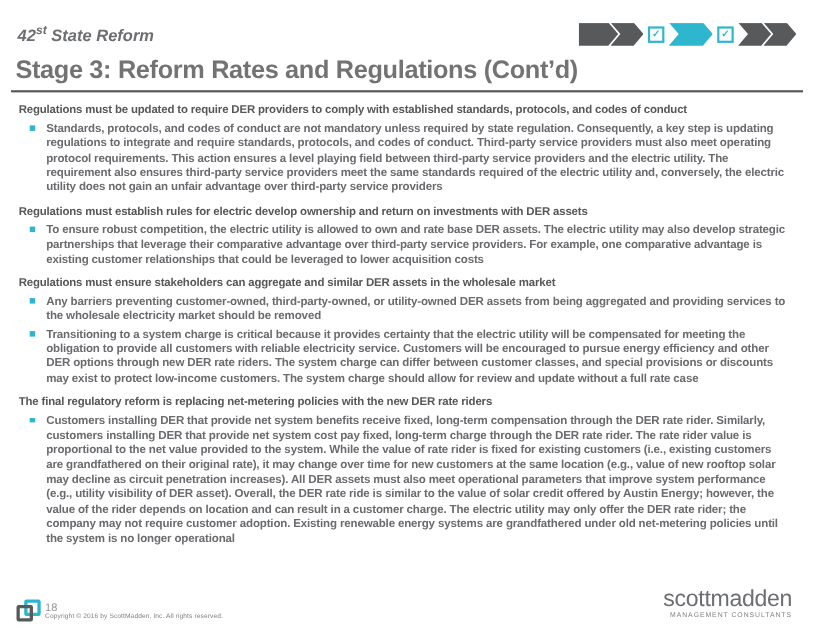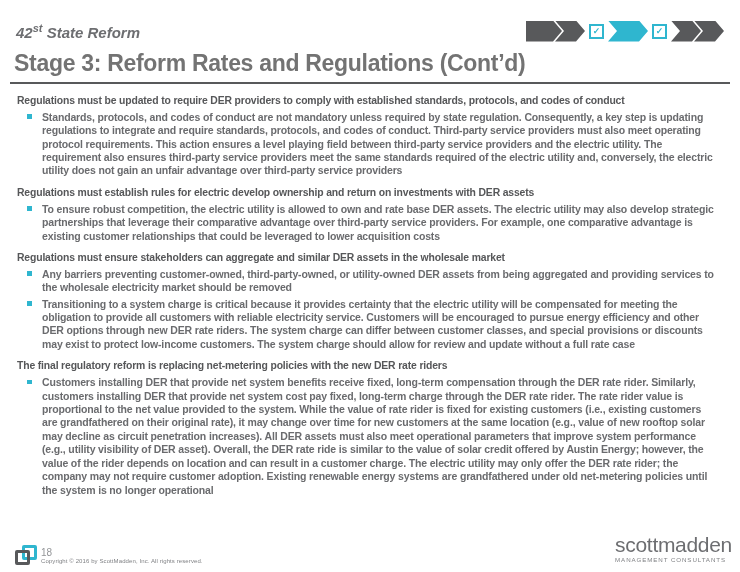--- a/index.html
+++ b/index.html
@@ -60,21 +60,21 @@
     position:absolute;left:7px;top:0;width:9px;height:9px;
     border:3px solid #2fb6cf;border-radius:2px;background:transparent;
   }
   .sm-square-gray{
     position:absolute;left:0;top:5px;width:9px;height:9px;
     border:3px solid #58595b;border-radius:2px;background:transparent;
   }
   .footer-meta{display:flex;flex-direction:column;line-height:1.1;}
   .page-number{font-size:10px;color:#939598;}
   .copyright{font-size:6px;color:#808285;letter-spacing:0.1px;}
-  .footer-right{position:absolute;right:8px;bottom:9px;text-align:left;line-height:1;margin-left:12px;}
+  .footer-right{position:absolute;right:20px;bottom:9px;text-align:right;line-height:1;margin-left:12px;}
   .brand-name{font-size:21px;color:#6d6e71;letter-spacing:-0.3px;}
   .brand-tagline{font-size:6.2px;color:#808285;letter-spacing:0.9px;margin-top:2px;}
 </style>
 </head>
 <body>
 
 <div class="slide">
 
   <div class="top">
     <div class="eyebrow"><span>42</span><sup>st</sup><span> State Reform</span></div>

